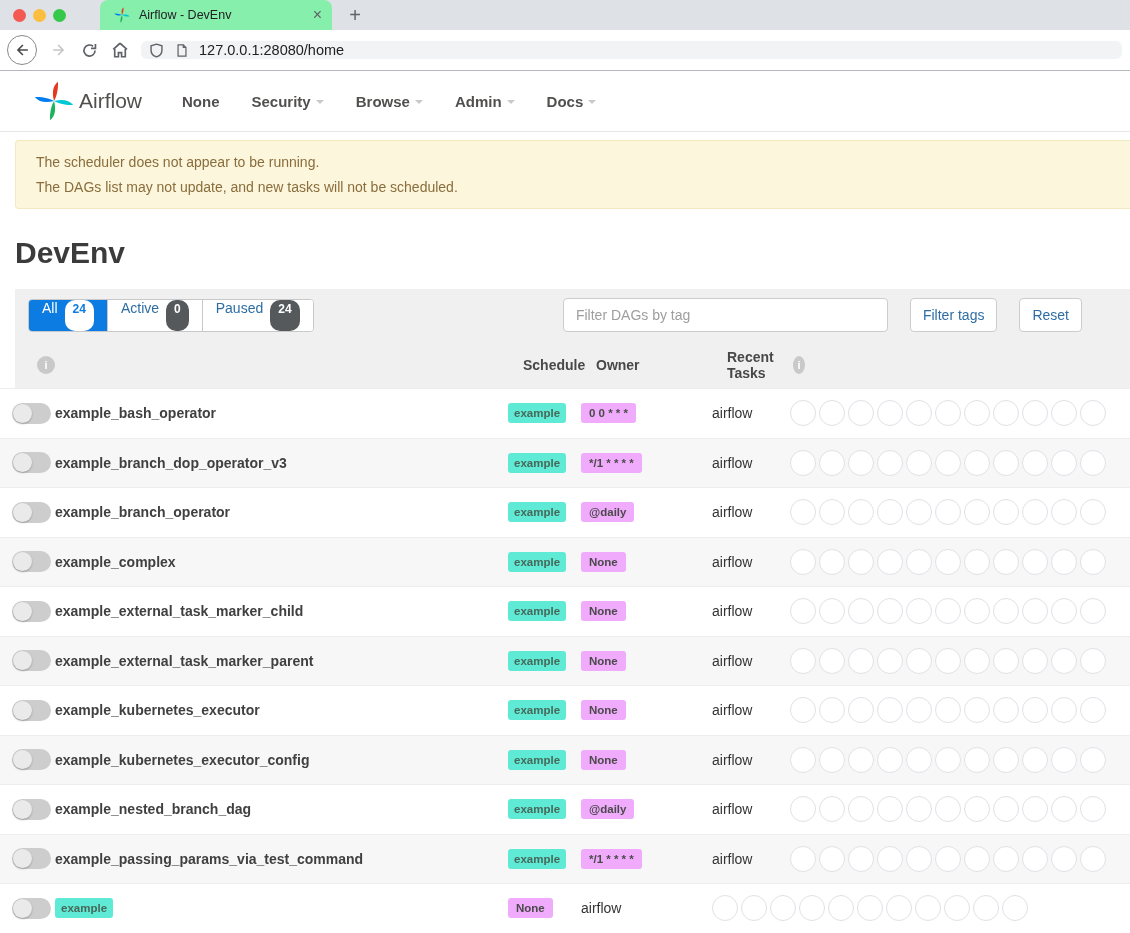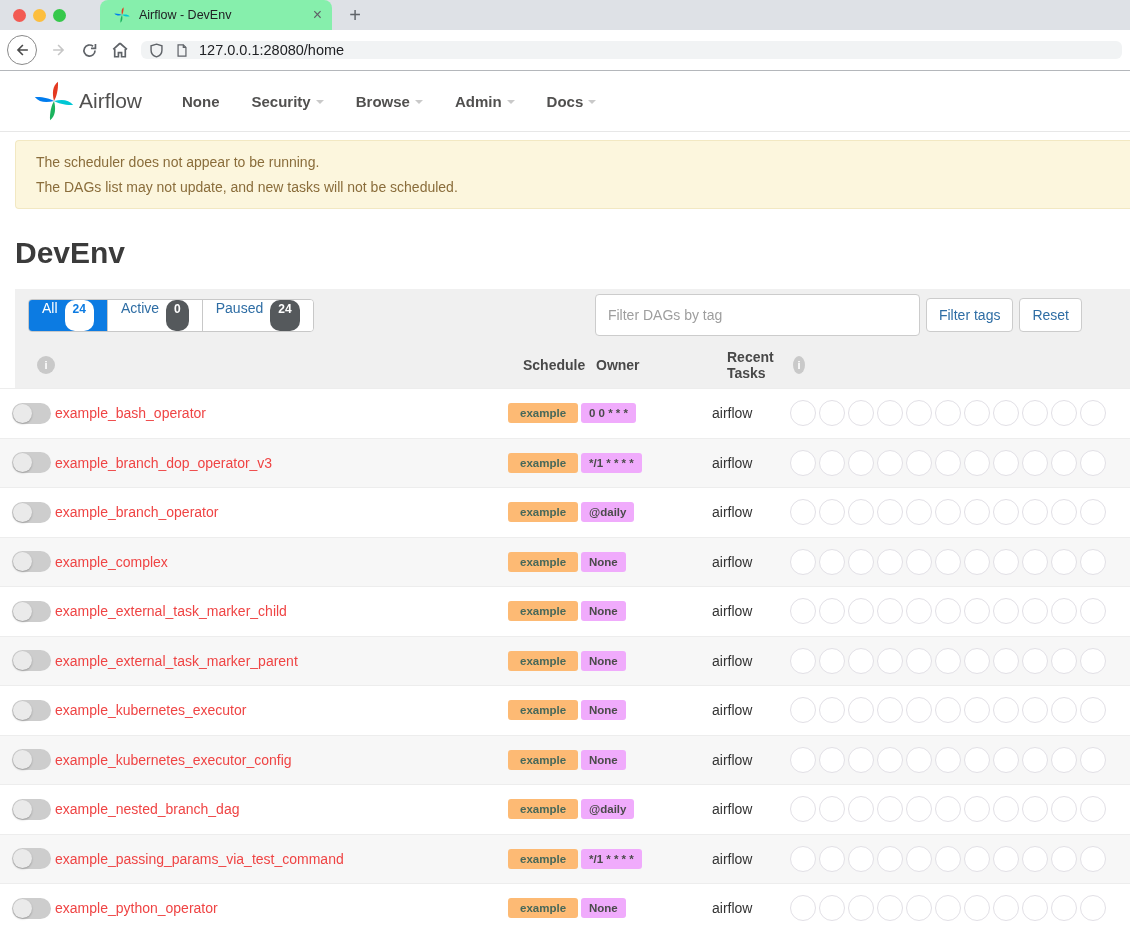--- a/index.html
+++ b/index.html
@@ -51,45 +51,45 @@
   .filter-row { height:52px; display:flex; align-items:center; padding-left:13px; }
   .btn-group { display:flex; height:33px; border:1px solid #c8c8c8; border-radius:4px;
                overflow:hidden; background:#fff; }
   .fbtn { display:flex; padding:0 13px; font-size:14px; cursor:pointer; }
   .fbtn + .fbtn { border-left:1px solid #c8c8c8; }
   .fbtn.active { background:#0c7be2; color:#fff; }
   .fbtn:not(.active) { color:#2e6da4; background:#fff; }
   .count-badge { border-radius:10px; font-size:12px; font-weight:bold; padding:2px 8px; margin-left:7px; }
   .fbtn.active .count-badge { background:#fff; color:#0c7be2; }
   .fbtn:not(.active) .count-badge { background:#55595c; color:#fff; }
-  .search-input { margin-left:auto; width:325px; height:42px; border:1px solid #ccc; border-radius:4px;
+  .search-input { margin-left:auto; width:325px; height:34px; border:1px solid #ccc; border-radius:4px;
                   padding:0 12px; font-size:14px; color:#333; background:#fff; outline:none;
                   font-family:"Liberation Sans", sans-serif; }
   .search-input::placeholder { color:#9e9e9e; }
   .panel-btn { height:34px; background:#fff; border:1px solid #ccc; border-radius:4px; color:#2e6da4;
-               font-size:14px; padding:0 12px; margin-left:6px; cursor:pointer;
+               font-size:14px; padding:0 12px; margin-left:22px; cursor:pointer;
                font-family:"Liberation Sans", sans-serif; }
   .panel-btn:last-child { margin-right:48px; }
 
   .grid { display:grid; grid-template-columns:43px 453px 73px 131px 78px 1fr; padding-left:12px; align-items:center; }
   .header-row { height:47px; font-size:14px; font-weight:bold; color:#484848; }
   .info-icon { width:18px; height:18px; border-radius:50%; background:#c9c9c9; color:#fff;
                font-size:11px; font-weight:bold; display:inline-flex; align-items:center;
                justify-content:center; font-style:normal; }
   .th-tasks { display:flex; align-items:center; gap:7px; }
 
   
   .dag-row { height:49.5px; background:#fff; border-top:1px solid #ededed; }
   .dag-row.stripe { background:#f7f7f7; }
   .toggle { width:39px; height:21px; border-radius:11px; background:#cdcdcd; position:relative; cursor:pointer; }
   .knob { position:absolute; left:1px; top:1px; width:19px; height:19px; border-radius:50%;
           background:#eaeaea; box-shadow:0 1px 2px rgba(0,0,0,.25); }
-  .dag-link { font-size:14px; font-weight:normal; color:#ef4444; text-decoration:none; cursor:pointer; }
-  .tag-badge { display:inline-block; background:#fdba74; color:#47685a; font-size:11.5px; font-weight:bold;
-               padding:4px 12px; border-radius:3px; cursor:pointer; }
+  .dag-link { font-size:14px; font-weight:bold; color:#404040; text-decoration:none; cursor:pointer; }
+  .tag-badge { display:inline-block; background:#5eead4; color:#47685a; font-size:11.5px; font-weight:bold;
+               padding:4px 6px; border-radius:3px; cursor:pointer; }
   .schedule-badge { display:inline-block; background:#f0abfc; color:#4a4a4a; font-size:11.5px; font-weight:bold;
                     padding:4px 8px; border-radius:3px; cursor:pointer; }
   .owner-cell { font-size:14px; color:#333; }
   .tasks-cell { display:flex; align-items:center; }
   .task-circle { width:26px; height:26px; border:1.5px solid #e2e0e6; border-radius:50%;
                  background:#fff; margin-right:3px; flex:0 0 auto; }
 </style>
 </head>
 <body>
 
@@ -491,23 +491,20 @@
         <span class="task-circle"></span>
       </div>
   </div>
 
   <div class="grid dag-row">
     <div>
       <div class="toggle">
         <div class="knob"></div>
       </div>
     </div>
-    <div>
-      <a class="dag-link">example_python_operator</a>
-    </div>
     <div><span class="tag-badge">example</span></div>
     <div><span class="schedule-badge">None</span></div>
     <div class="owner-cell">airflow</div>
     <div class="tasks-cell">
         <span class="task-circle"></span>
         <span class="task-circle"></span>
         <span class="task-circle"></span>
         <span class="task-circle"></span>
         <span class="task-circle"></span>
         <span class="task-circle"></span>

